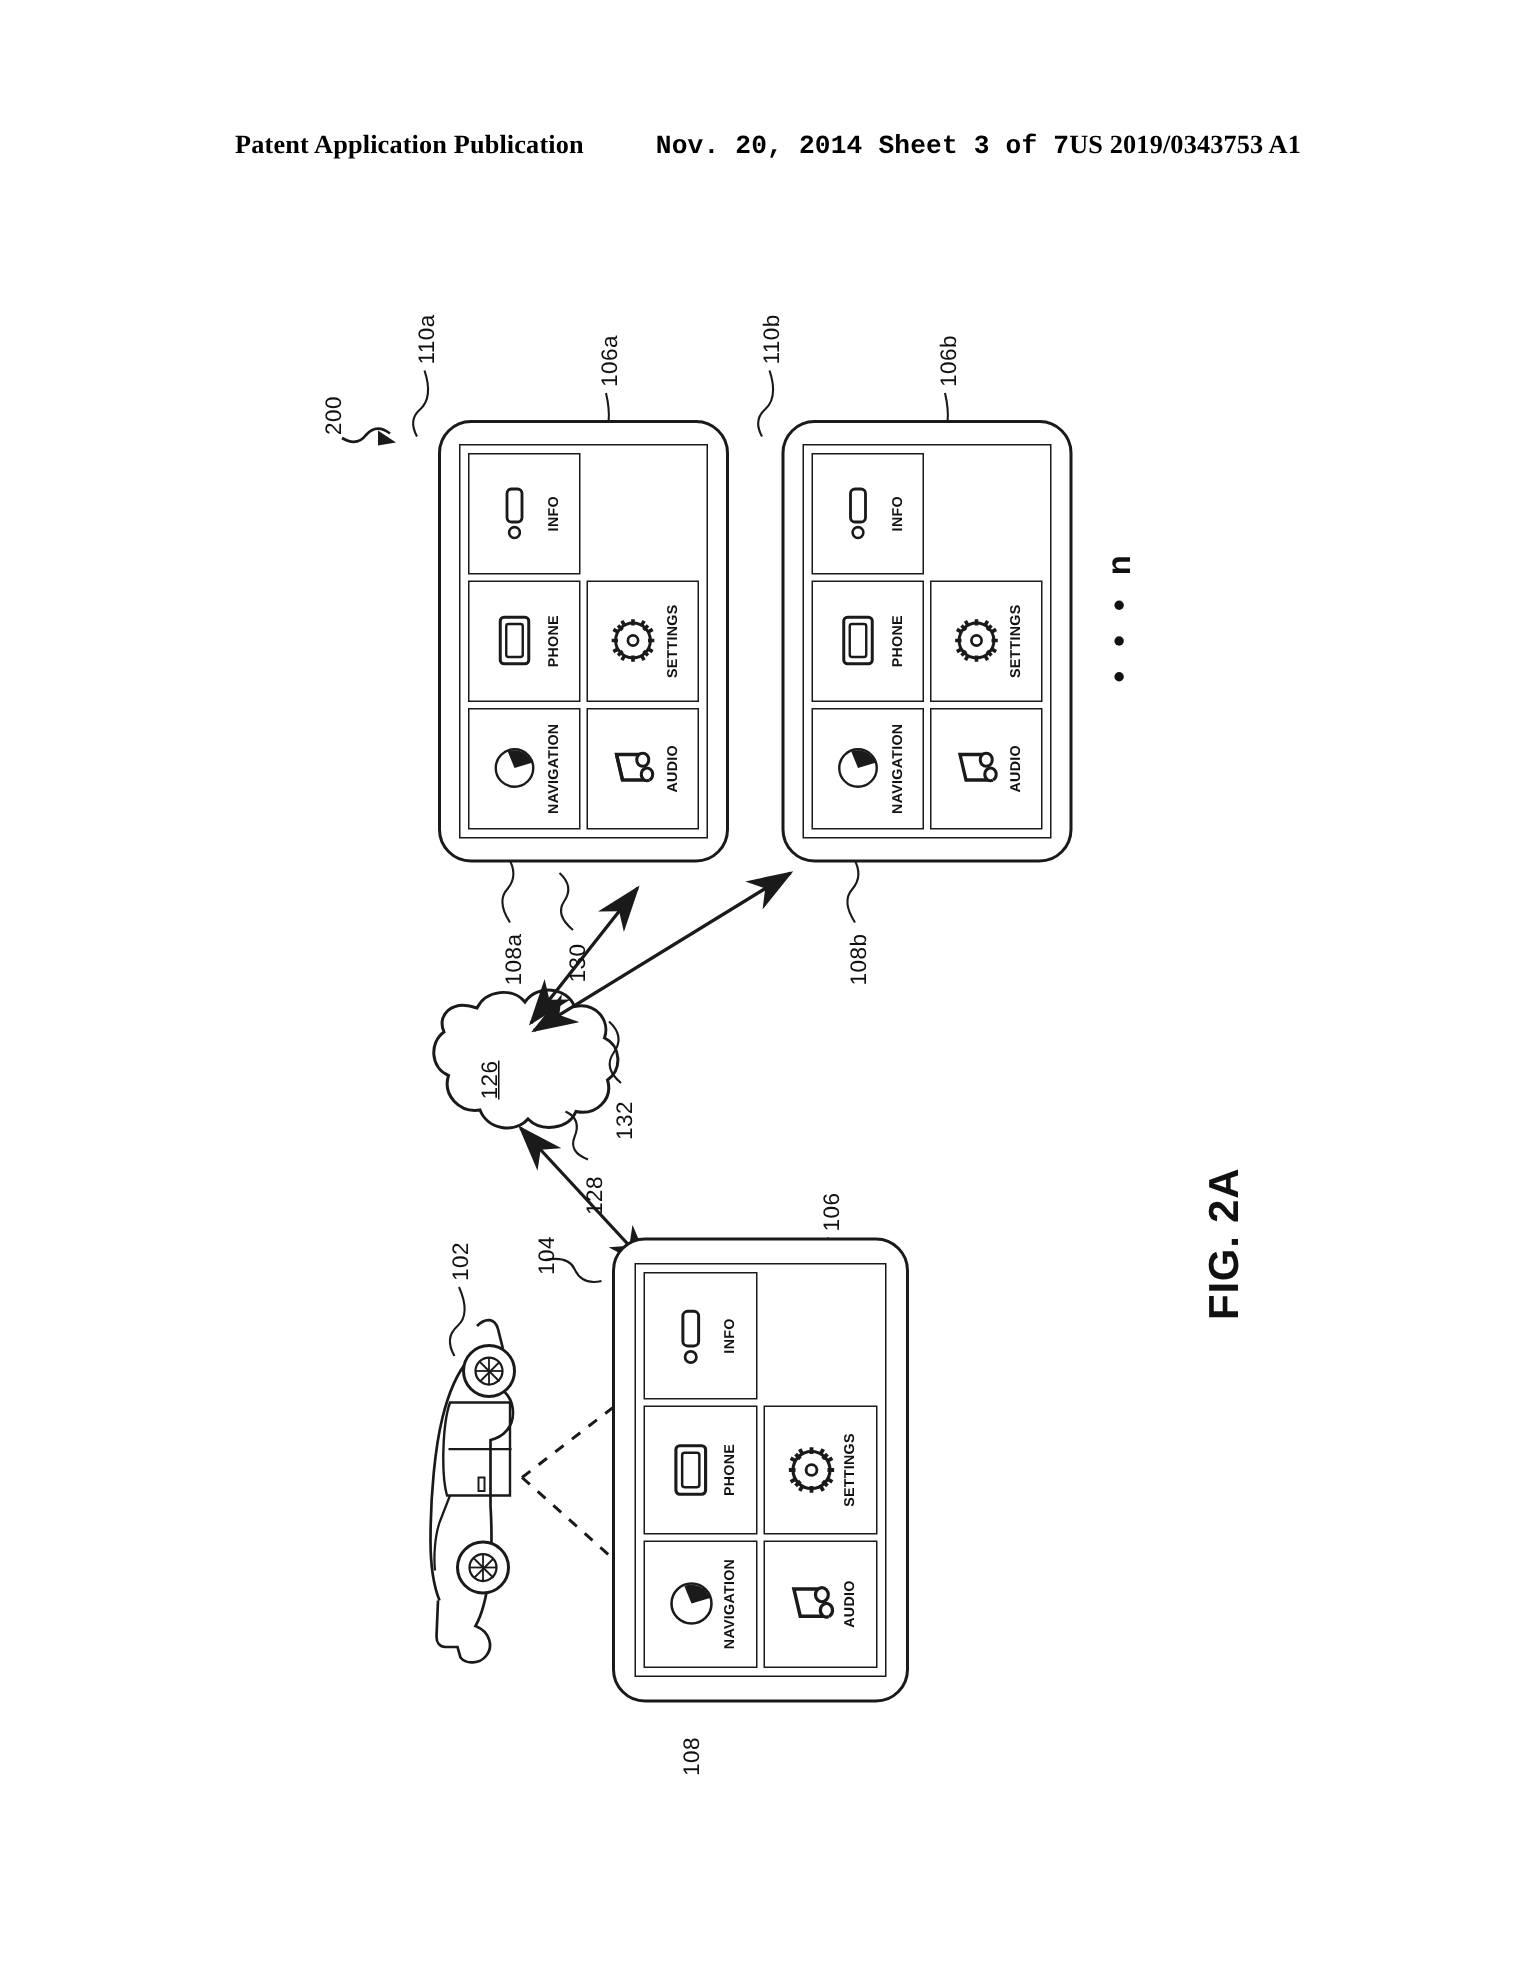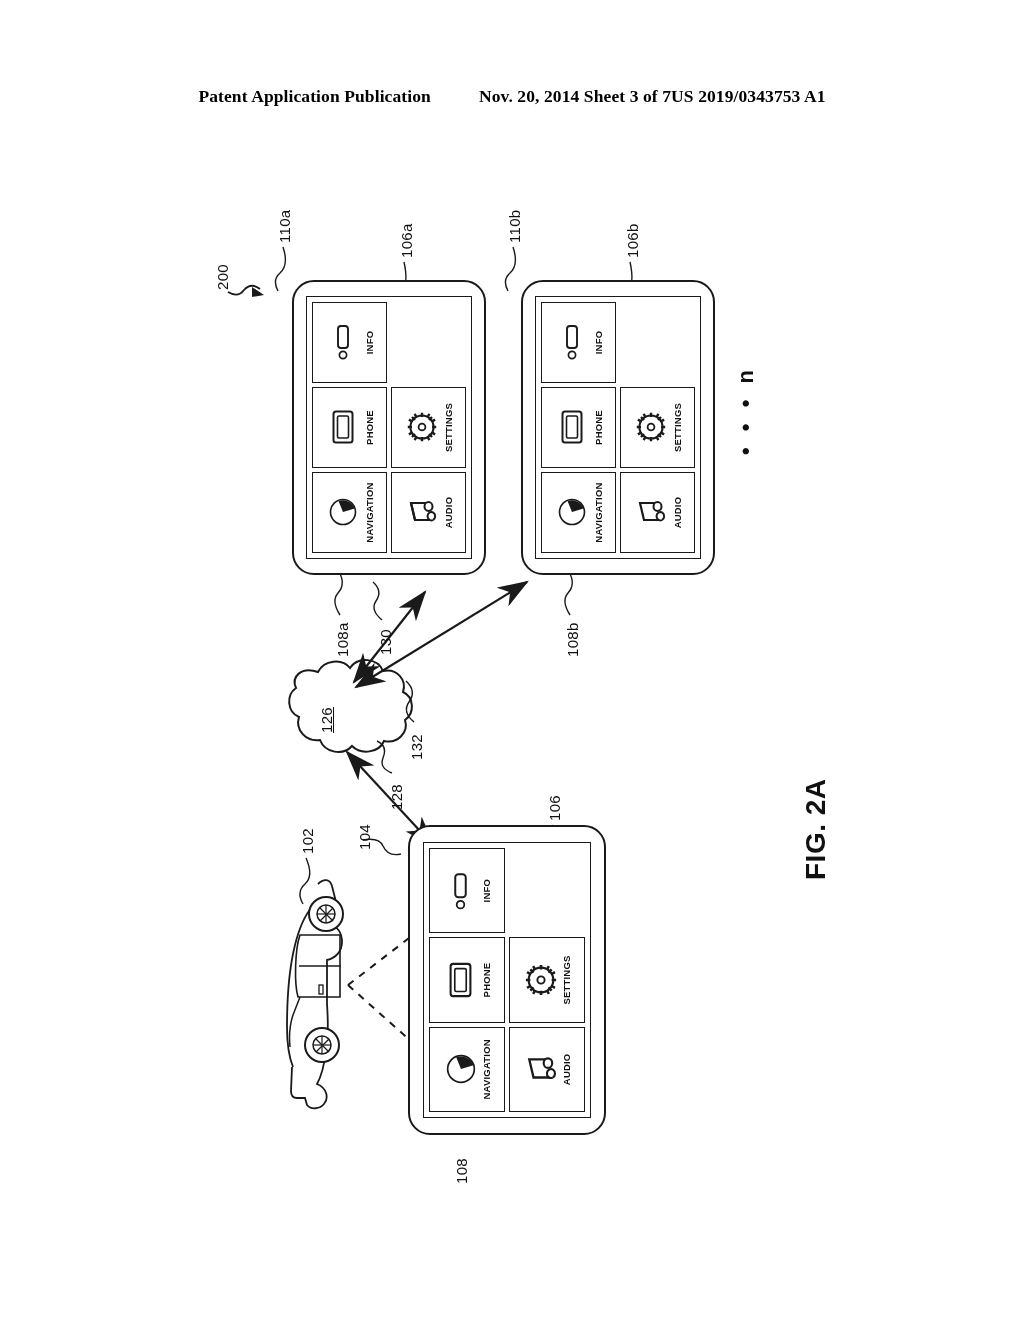--- a/index.html
+++ b/index.html
@@ -10,21 +10,21 @@
   }
 
   
   .hdr{
     position:absolute;left:0;top:86px;width:1024px;
     display:flex;justify-content:center;align-items:baseline;
     font-family:"Liberation Serif", serif;font-weight:bold;font-size:17.5px;
     letter-spacing:.1px;white-space:nowrap;
   }
   .hdr .h1{margin-right:48px;}
-  .hdr .h2{}
+  .hdr .h2{font-family:Liberation Mono, monospace;}
 
   
   #canvas{position:absolute;left:0;top:0;width:1024px;height:1320px;}
 
   
   .device{
     position:absolute;
     box-sizing:border-box;
     border:2.2px solid #1a1a1a;
     border-radius:22px;

